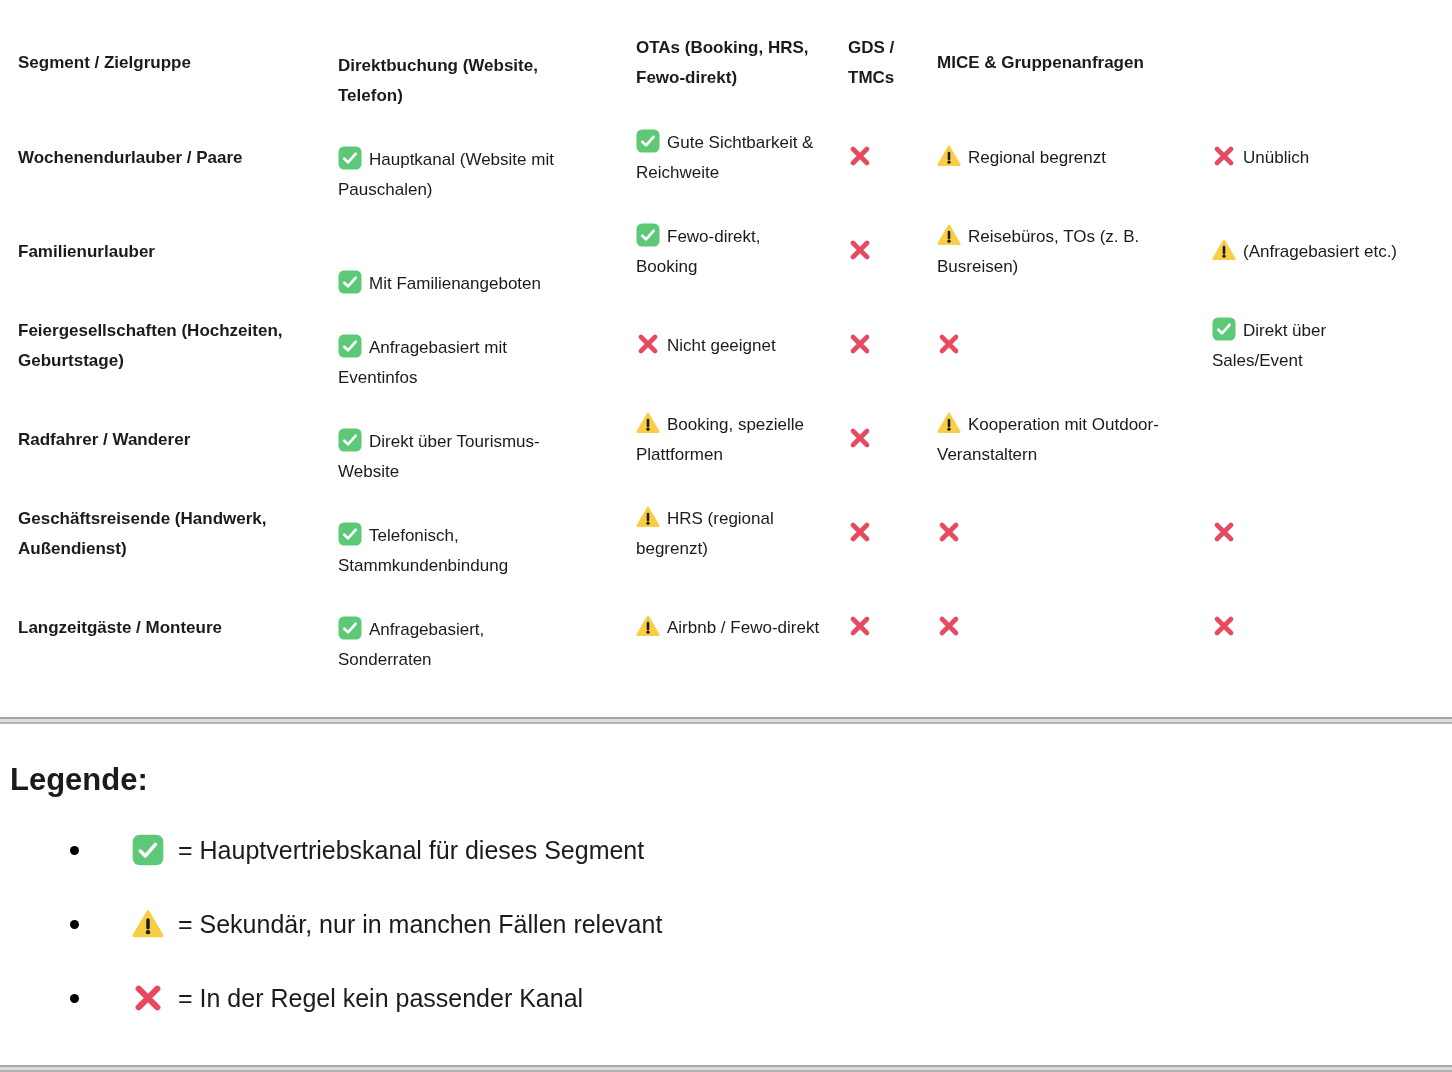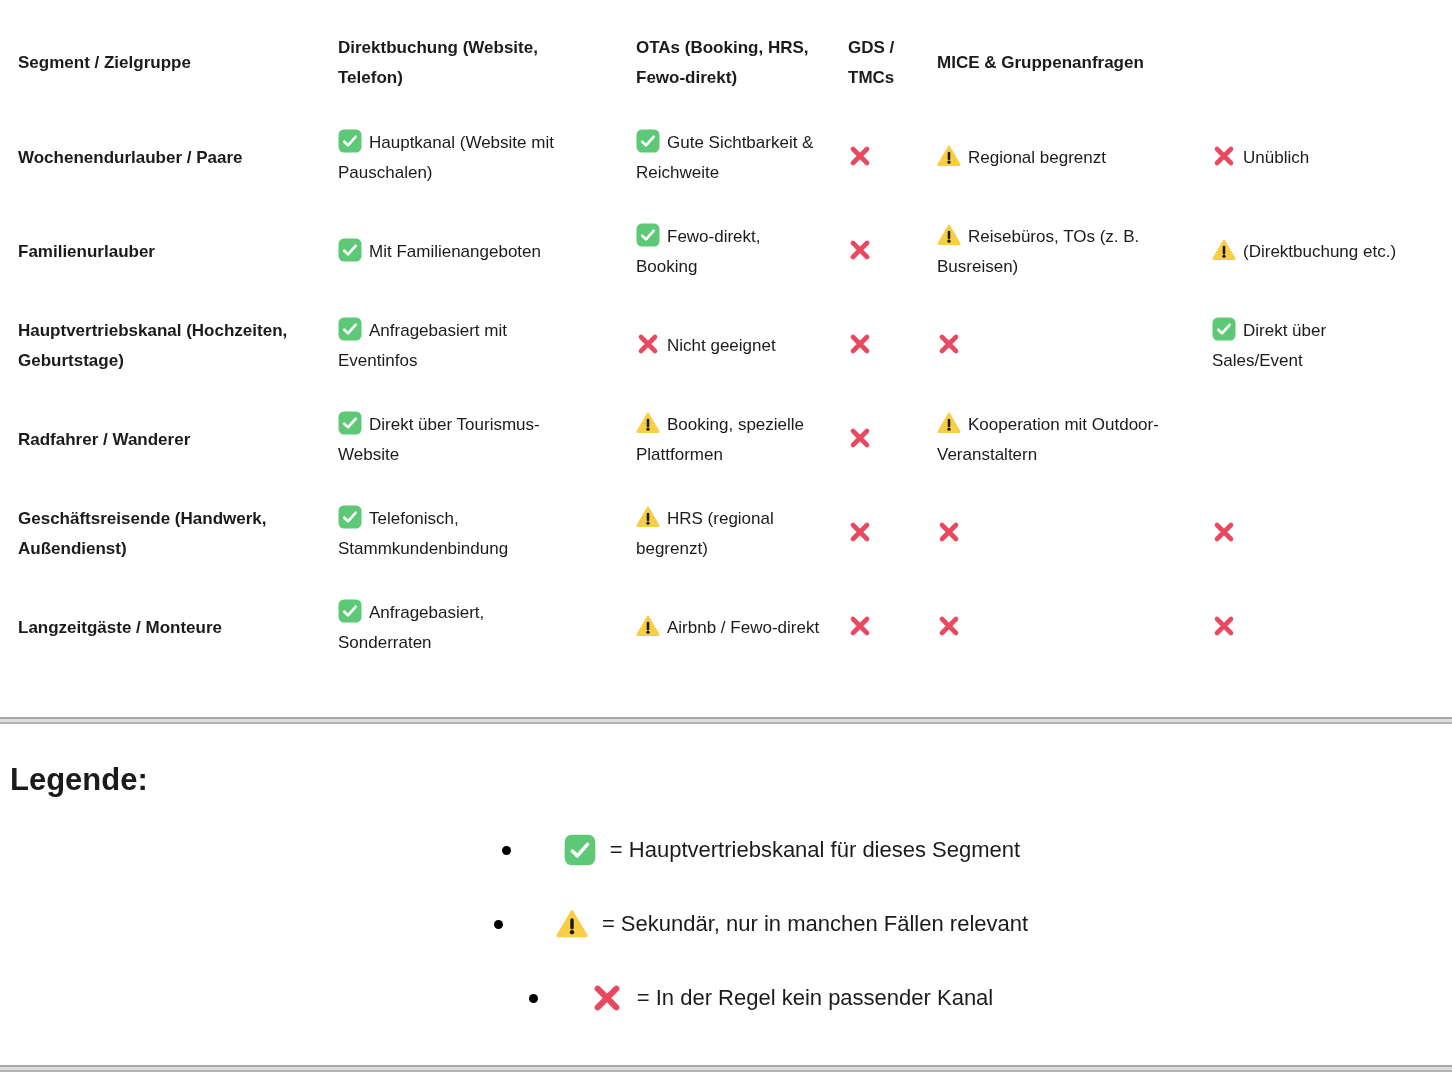--- a/index.html
+++ b/index.html
@@ -27,21 +27,21 @@
     height: 94px;
   }
   .row.header-row { height: 96px; margin-top: 15px; }
   .cell {
     display: flex;
     align-items: center;
     font-size: 17px;
   }
   .cell-inner { line-height: 30px; }
   .row > .cell:nth-child(1) { padding-right: 20px; }
-  .row > .cell:nth-child(2) { padding-right: 60px; }
+  .row > .cell:nth-child(2) { padding-right: 60px; align-items: flex-end; }
   .row > .cell:nth-child(3) { padding-right: 28px; }
   .row > .cell:nth-child(4) { padding-right: 10px; }
   .row > .cell:nth-child(5) { padding-right: 25px; }
   .row > .cell:nth-child(6) { padding-right: 45px; }
   .header-row .cell-inner, .seg { font-weight: 700; }
 
   .ic {
     display: inline-block;
     vertical-align: -5px;
     margin-right: 7px;
@@ -65,23 +65,22 @@
     margin-top: 39px;
     font-size: 31px;
     font-weight: 700;
     line-height: 34px;
   }
   .legend-list { list-style: none; margin: 0; padding: 0; }
   .legend-item {
     display: flex;
     align-items: center;
     margin-top: 40px;
-    font-size: 22px;
+    font-size: 25px;
     line-height: 34px;
-    justify-content: center;
   }
   .legend-item:first-child { margin-top: 36px; }
   .bullet {
     width: 9px; height: 9px;
     border-radius: 50%;
     background: #000;
     margin-left: 60px;
     flex: 0 0 9px;
   }
   .legend-item .ic { margin-left: 53px; margin-right: 14px; vertical-align: middle; }
@@ -191,27 +190,27 @@
   </svg>
 </span><span>Reisebüros, TOs (z. B. Busreisen)</span></div>
       </div>
     <div class="cell">
         <div class="cell-inner"><span class="ic">
   <svg viewBox="0 0 25 24" aria-hidden="true">
     <path d="M12.5 2.4 L23.4 21.1 H1.6 Z" style="fill:var(--yellow);stroke:var(--yellow)" stroke-width="2.4" stroke-linejoin="round"></path>
     <path d="M12.5 8.8v6.2" fill="none" style="stroke:var(--ink)" stroke-width="2.7" stroke-linecap="round"></path>
     <circle cx="12.5" cy="18.4" r="1.7" style="fill:var(--ink)"></circle>
   </svg>
-</span><span>(Direktbuchung etc.)</span></div>
-      </div>
-  </div>
-
-  <div class="row">
-    <div class="cell">
-        <div class="cell-inner seg">Hauptvertriebskanal (Hochzeiten, Geburtstage)</div>
+</span><span>(Anfragebasiert etc.)</span></div>
+      </div>
+  </div>
+
+  <div class="row">
+    <div class="cell">
+        <div class="cell-inner seg">Feiergesellschaften (Hochzeiten, Geburtstage)</div>
       </div>
     <div class="cell">
         <div class="cell-inner"><span class="ic">
   <svg viewBox="0 0 24 24" aria-hidden="true">
     <rect x="0.5" y="0.5" width="23" height="23" rx="5.5" style="fill:var(--green)"></rect>
     <path d="M6.3 12.8l3.7 3.6 7.6-8.6" fill="none" style="stroke:#ffffff" stroke-width="2.7" stroke-linecap="round" stroke-linejoin="round"></path>
   </svg>
 </span><span>Anfragebasiert mit Eventinfos</span></div>
       </div>
     <div class="cell">

